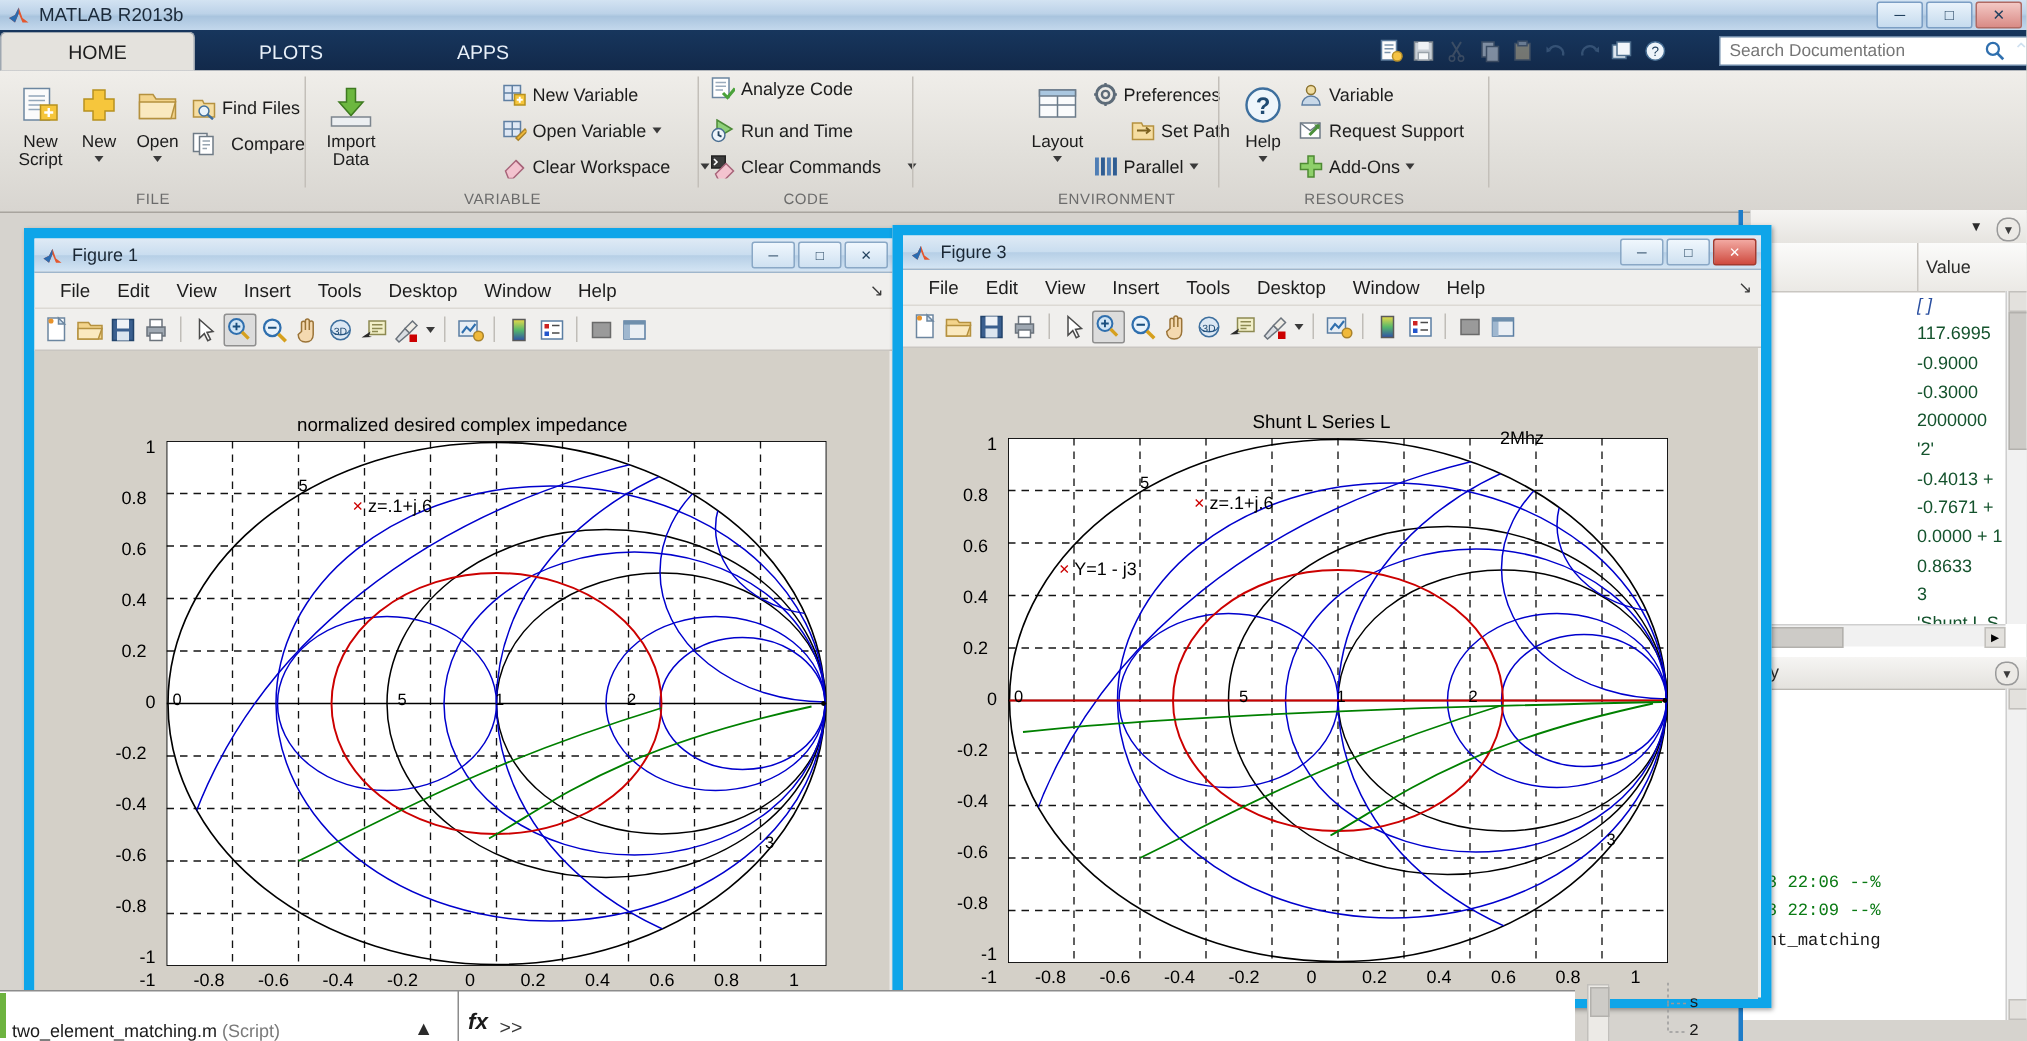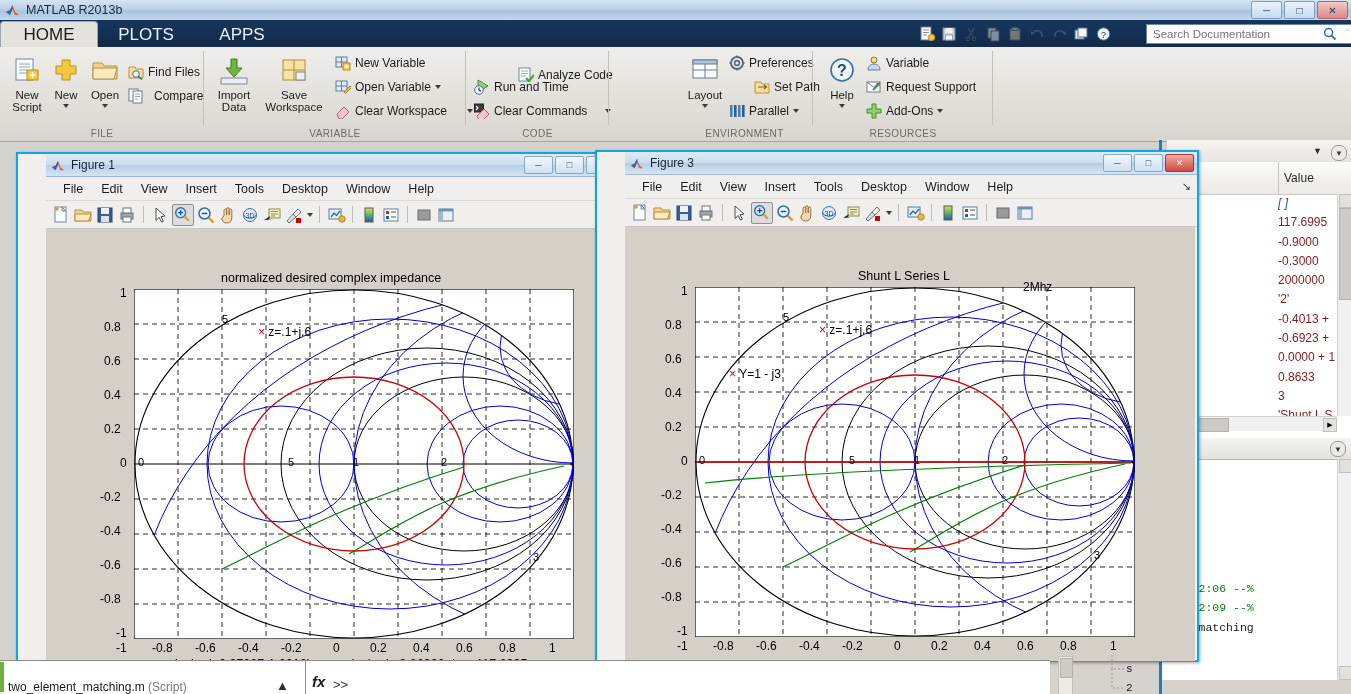--- a/index.html
+++ b/index.html
@@ -30,23 +30,23 @@
   }
   .wbtn.close{background:linear-gradient(180deg,#f3c8c4,#d98b86);border-color:#b06a63;}
 
   
   #ribbontabs{
     left:0;top:20px;width:1351px;height:27px;
     background:linear-gradient(180deg,#17365d 0%,#12294a 100%);
     display:flex;align-items:flex-end;
   }
   .rtab{
-    height:25px;min-width:92px;padding:0 2px;
+    height:25px;min-width:92px;padding:0 18px;
     display:flex;align-items:center;justify-content:center;
-    color:#e8f0f9;font-size:17px;
+    color:#e8f0f9;font-size:13px;
   }
   .rtab.active{
     background:#e4e2dd;color:#1c1c1c;
     border-top-left-radius:4px;border-top-right-radius:4px;
     border:1px solid #9ea7b0;border-bottom:none;
   }
   
   #qat{left:918px;top:23px;height:22px;display:flex;align-items:center;gap:3px;}
   .qicon{width:19px;height:18px;border-radius:2px;display:flex;align-items:center;justify-content:center;}
   #searchbox{
@@ -86,33 +86,33 @@
   #wsPanel{
     left:1167px;top:140px;width:184px;height:300px;background:#fff;border-left:1px solid #9c9c9c;
   }
   #wsTop{left:1167px;top:140px;width:184px;height:22px;
     background:linear-gradient(180deg,#f6f5f3,#e6e4e0);border-bottom:1px solid #b9b6b1;
     display:flex;align-items:center;justify-content:flex-end;}
   #wsHdrRow{left:1167px;top:162px;width:184px;height:32px;
     background:linear-gradient(180deg,#fbfbfa,#ebe9e5);border-bottom:1px solid #c9c6c1;}
   .colhdr{position:absolute;font-size:12px;color:#2b2b2b;}
   #wsValues{left:1278px;top:196px;width:73px;}
-  .wsval{height:19.3px;font-size:12px;color:#7f1d1d;white-space:nowrap;overflow:hidden;}
+  .wsval{height:19.3px;font-size:12px;color:#14532d;white-space:nowrap;overflow:hidden;}
   .wsval.empty{color:#2a4fa0;font-style:italic;}
   #wsScroll{left:1337px;top:194px;width:14px;height:222px;background:#f1f1f1;border-left:1px solid #cfcfcf;}
   #wsHScroll{left:1167px;top:416px;width:170px;height:14px;background:#f1f1f1;border-top:1px solid #cfcfcf;}
 
   #histPanel{left:1160px;top:438px;width:191px;height:242px;background:#fff;}
   #histTop{left:1160px;top:438px;width:191px;height:21px;
     background:linear-gradient(180deg,#f6f5f3,#e4e2de);border-bottom:1px solid #bab7b2;}
   .histline{position:absolute;font-family:"Liberation Mono",monospace;font-size:11.5px;color:#0a7a14;white-space:nowrap;}
   #histScroll{left:1337px;top:459px;width:14px;height:221px;background:#f1f1f1;border-left:1px solid #cfcfcf;}
 
   
-  .figwin{background:#f0efed;border:2px solid #0ea5e9;box-shadow:1px 1px 3px rgba(0,0,0,.35);padding-left:28px;}
+  .figwin{background:#f0efed;border:7px solid #0ea5e9;box-shadow:1px 1px 3px rgba(0,0,0,.35);}
   .figtitle{
     height:22px;
     background:linear-gradient(180deg,#dfeaf5 0%,#c9ddef 50%,#b6cfe6 52%,#d4e5f4 100%);
     display:flex;align-items:center;border-bottom:1px solid #9fb6cc;
   }
   .figtitle .fi{width:14px;height:13px;margin:0 6px 0 5px;position:relative;}
   .figtitle .ft{font-size:12px;color:#1a2734;}
   .figbtns{margin-left:auto;display:flex;gap:2px;margin-right:3px;}
   .fbtn{width:27px;height:16px;border:1px solid #8aa8c6;border-radius:2px;
     background:linear-gradient(180deg,#f0f7fd,#cfe1f1);
@@ -304,31 +304,20 @@
     <div class="bigbtn" style="left:6px;top:10px;">
       <span class="bi">
         <svg width="32" height="30" viewBox="0 0 32 30">
             <path d="M13 2h6v9h5l-8 9-8-9h5z" fill="#6cb73f" stroke="#3e7a20"></path>
             <path d="M3 21h26v6H3z" fill="#eceff2" stroke="#7c858e"></path>
           </svg>
       </span>
       <span>Import</span>
       <span>Data</span>
     </div>
-    <div class="bigbtn" style="left:55px;top:10px;width:70px;">
-      <span class="bi">
-        <svg width="32" height="30" viewBox="0 0 32 30">
-            <rect x="5" y="3" width="22" height="20" fill="#f6e4a3" stroke="#a98e45"></rect>
-            <path d="M16 3v20M5 13h22" stroke="#a98e45"></path>
-            <rect x="18" y="15" width="9" height="8" fill="#eef1f4" stroke="#7c858e"></rect>
-          </svg>
-      </span>
-      <span>Save</span>
-      <span>Workspace</span>
-    </div>
     <div class="smallrow" style="left:131px;top:8px;">
       <span class="si">
         <svg width="16" height="16" viewBox="0 0 16 16">
             <rect x="1" y="2" width="11" height="10" fill="#dfe8f4" stroke="#5f7fa2"></rect>
             <path d="M1 7h11M6.5 2v10" stroke="#5f7fa2"></path>
             <rect x="8" y="8" width="7" height="7" fill="#f6c63c" stroke="#b7911f"></rect>
             <path d="M11.5 9.5v4M9.5 11.5h4" stroke="#fff" stroke-width="1.3"></path>
           </svg>
       </span>
       <span>New Variable</span>
@@ -352,21 +341,21 @@
           </svg>
       </span>
       <span>Clear Workspace</span>
       <span class="caret" style="margin-left:16px;"></span>
     </div>
     <div class="glabel">VARIABLE</div>
     <div class="gsep"></div>
   </div>
 
   <div class="rgroup" style="left:466px;width:143px;">
-    <div class="smallrow" style="left:8px;top:20px;margin-left:44px;">
+    <div class="smallrow" style="left:8px;top:4px;">
       <span class="si">
         <svg width="16" height="16" viewBox="0 0 16 16">
             <rect x="1" y="1" width="11" height="13" fill="#fff" stroke="#6c86a0"></rect>
             <path d="M3 4h7M3 6.5h7M3 9h5" stroke="#9bacbd"></path>
             <path d="M8 11l3 3 5-6" stroke="#4aa23a" stroke-width="2.1" fill="none"></path>
           </svg>
       </span>
       <span>Analyze Code</span>
     </div>
     <div class="smallrow" style="left:8px;top:32px;">
@@ -501,21 +490,21 @@
   <div style="position:absolute;right:4px;top:-17px;width:14px;height:14px;border:1px solid #9a9a9a;border-radius:7px;background:#eceae6;display:flex;align-items:center;justify-content:center;font-size:8px;color:#3a3a3a;">▼</div>
 </div>
 <div class="abs" id="wsValues">
   <div class="wsval empty">[ ]</div>
   <div class="wsval">117.6995</div>
   <div class="wsval">-0.9000</div>
   <div class="wsval">-0.3000</div>
   <div class="wsval">2000000</div>
   <div class="wsval">'2'</div>
   <div class="wsval">-0.4013 +</div>
-  <div class="wsval">-0.6923 +</div>
+  <div class="wsval">-0.7671 +</div>
   <div class="wsval">0.0000 + 1</div>
   <div class="wsval">0.8633</div>
   <div class="wsval">3</div>
   <div class="wsval">'Shunt L  S</div>
 </div>
 <div class="abs" id="wsScroll">
   <div style="position:absolute;top:0;left:1px;width:12px;height:12px;background:#e3e1dd;border:1px solid #c2c0bc;"></div>
   <div style="position:absolute;top:14px;left:1px;width:12px;height:90px;background:#cdcbc7;border:1px solid #b3b1ad;"></div>
 </div>
 <div class="abs" id="wsHScroll">

